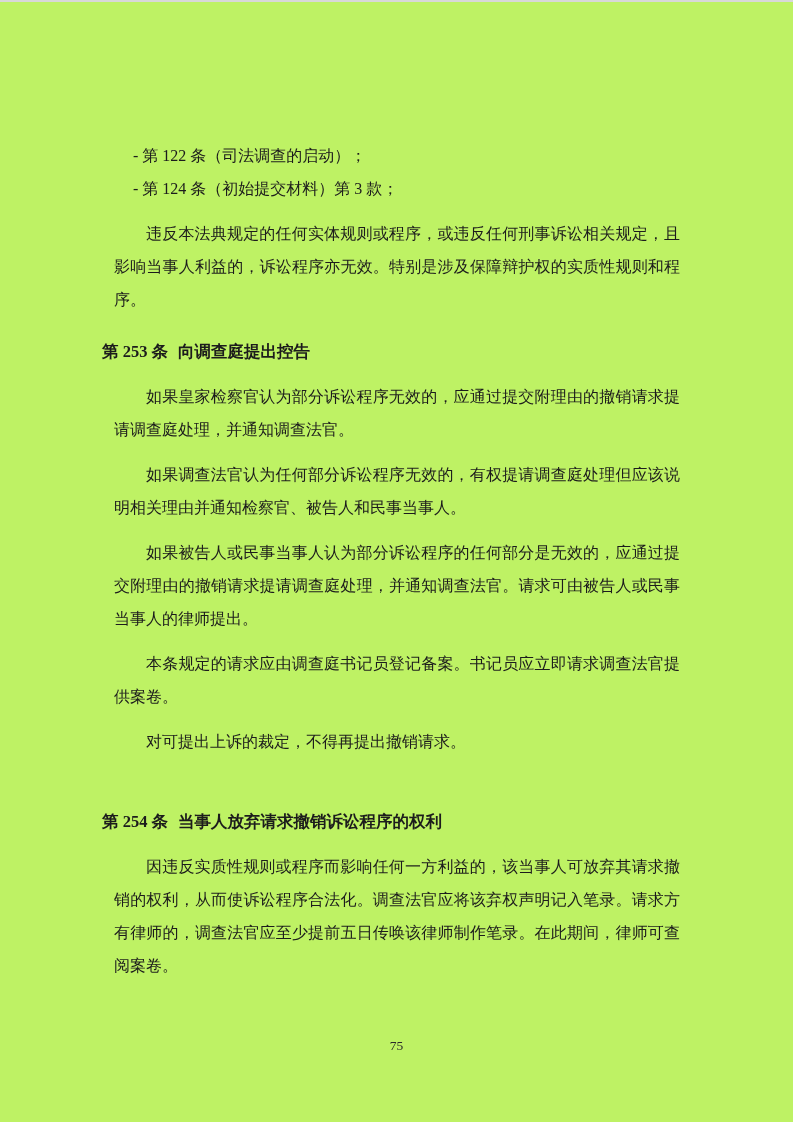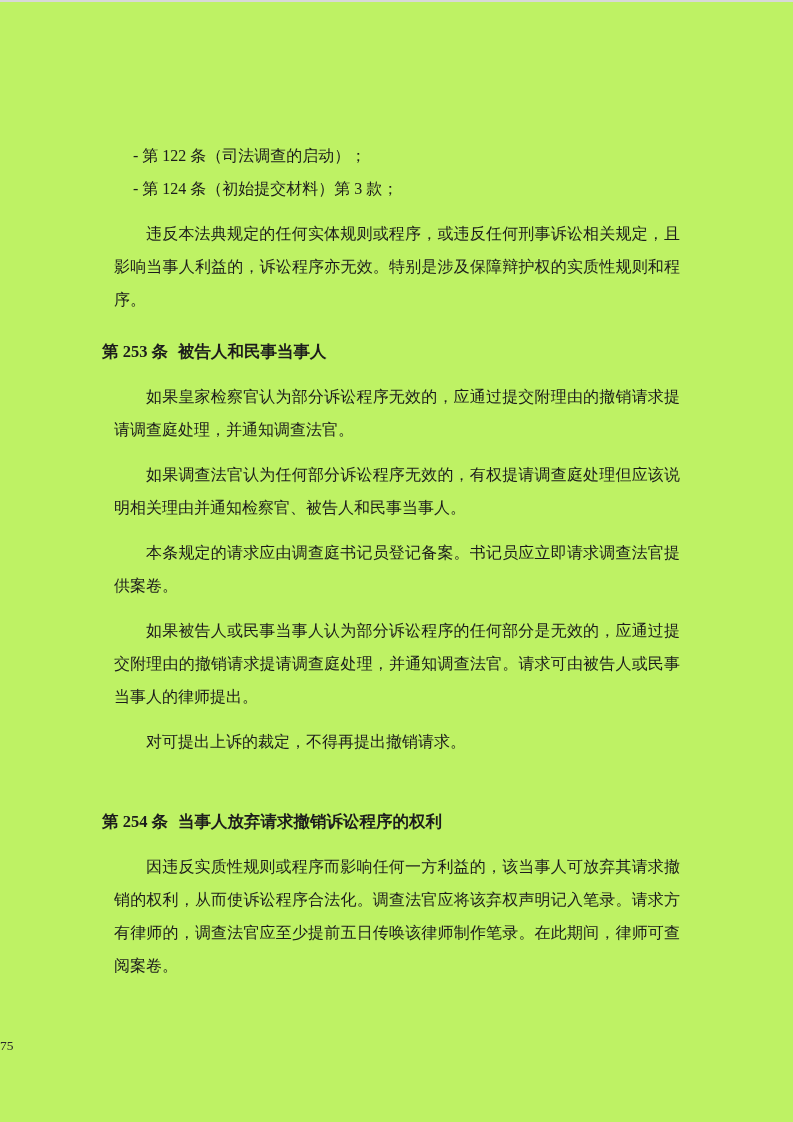--- a/index.html
+++ b/index.html
@@ -48,47 +48,47 @@
   }
   .heading-253 { margin-top: 19px; }
   .heading-254 { margin-top: 47px; }
   .heading .heading-num { margin-right: 0.6em; }
   .red-text { color: #d9403a; }
   .page-number {
     position: absolute;
     top: 1038px;
     left: 0;
     width: 100%;
-    text-align: left;
+    text-align: center;
     font-size: 13.5px;
     line-height: 16px;
     color: #2a2a2a;
   }
 </style>
 </head>
 <body>
 
 <div class="page">
   <div class="scan-top-edge"></div>
 
   <div class="content">
 
     <div class="list-item">- 第 122 条（司法调查的启动）；</div>
     <div class="list-item">- 第 124 条（初始提交材料）第 3 款；</div>
 
     <p class="para">违反本法典规定的任何实体规则或程序，或违反任何刑事诉讼相关规定，且影响当事人利益的，诉讼程序亦无效。特别是涉及保障辩护权的实质性规则和程序。</p>
 
     <h2 class="heading heading-253">
-      <span class="heading-num">第 253 条</span><span>被告人和民事当事人</span>
+      <span class="heading-num">第 253 条</span><span>向调查庭提出控告</span>
     </h2>
 
     <p class="para">如果皇家检察官认为部分诉讼程序无效的，应通过提交附理由的撤销请求提请调查庭处理，并通知调查法官。</p>
     <p class="para">如果调查法官认为任何部分诉讼程序无效的，有权提请调查庭处理但应该说明相关理由并通知检察官、被告人和民事当事人。</p>
+    <p class="para">如果被告人或民事当事人认为部分诉讼程序的任何部分是无效的，应通过提交附理由的撤销请求提请调查庭处理，并通知调查法官。请求可由被告人或民事当事人的律师提出。</p>
     <p class="para">本条规定的请求应由调查庭书记员登记备案。书记员应立即请求调查法官提供案卷。</p>
-    <p class="para">如果被告人或民事当事人认为部分诉讼程序的任何部分是无效的，应通过提交附理由的撤销请求提请调查庭处理，并通知调查法官。请求可由被告人或民事当事人的律师提出。</p>
     <p class="para">对可提出上诉的裁定，不得再提出撤销请求。</p>
 
     <h2 class="heading heading-254">
       <span class="heading-num">第 254 条</span><span>当事人放弃请求撤销诉讼程序的权利</span>
     </h2>
 
     <p class="para">因违反实质性规则或程序而影响任何一方利益的，该当事人可放弃其请求撤销的权利，从而使诉讼程序合法化。调查法官应将该弃权声明记入笔录。请求方有律师的，调查法官应至少提前五日传唤该律师制作笔录。在此期间，律师可查阅案卷。</p>
 
   </div>
 

